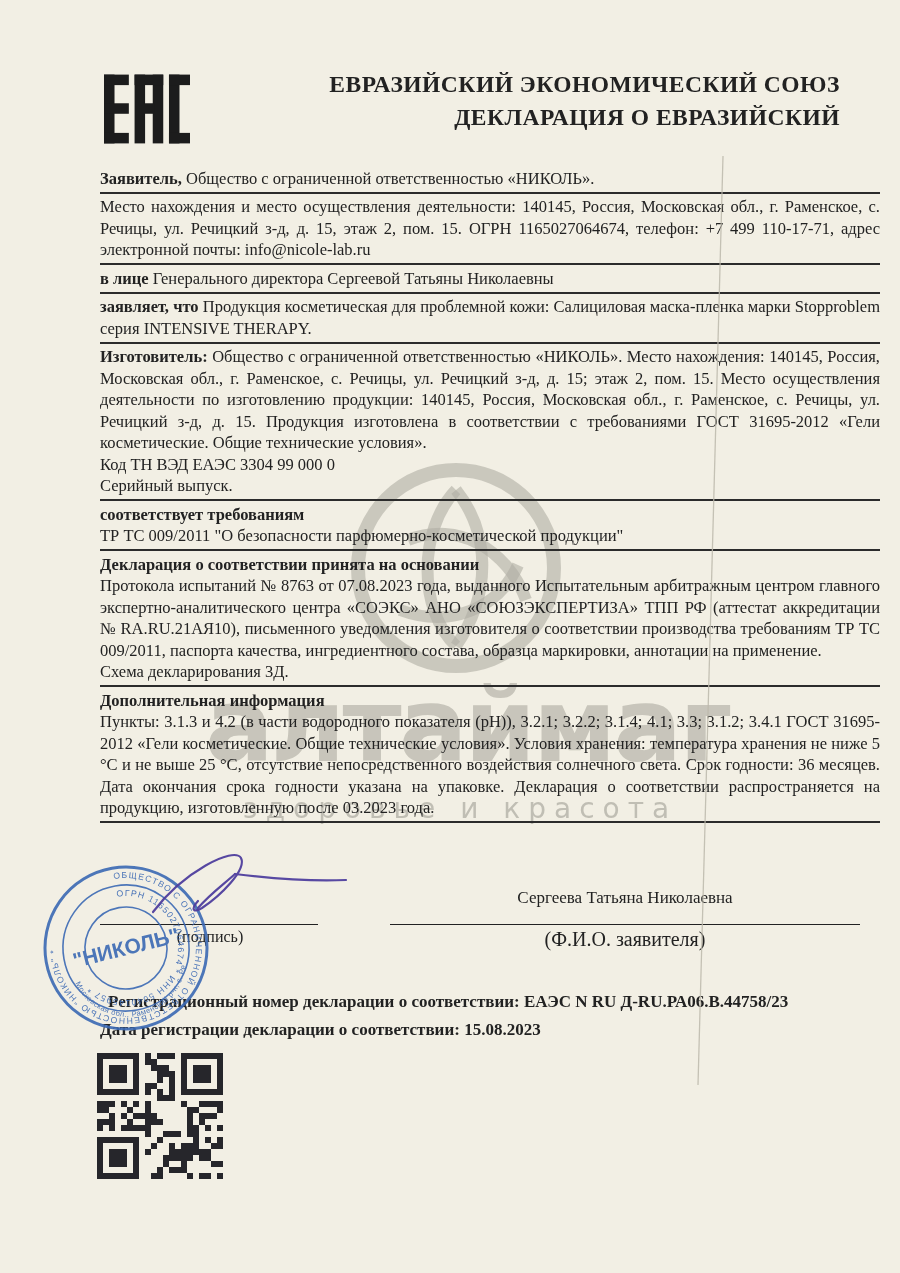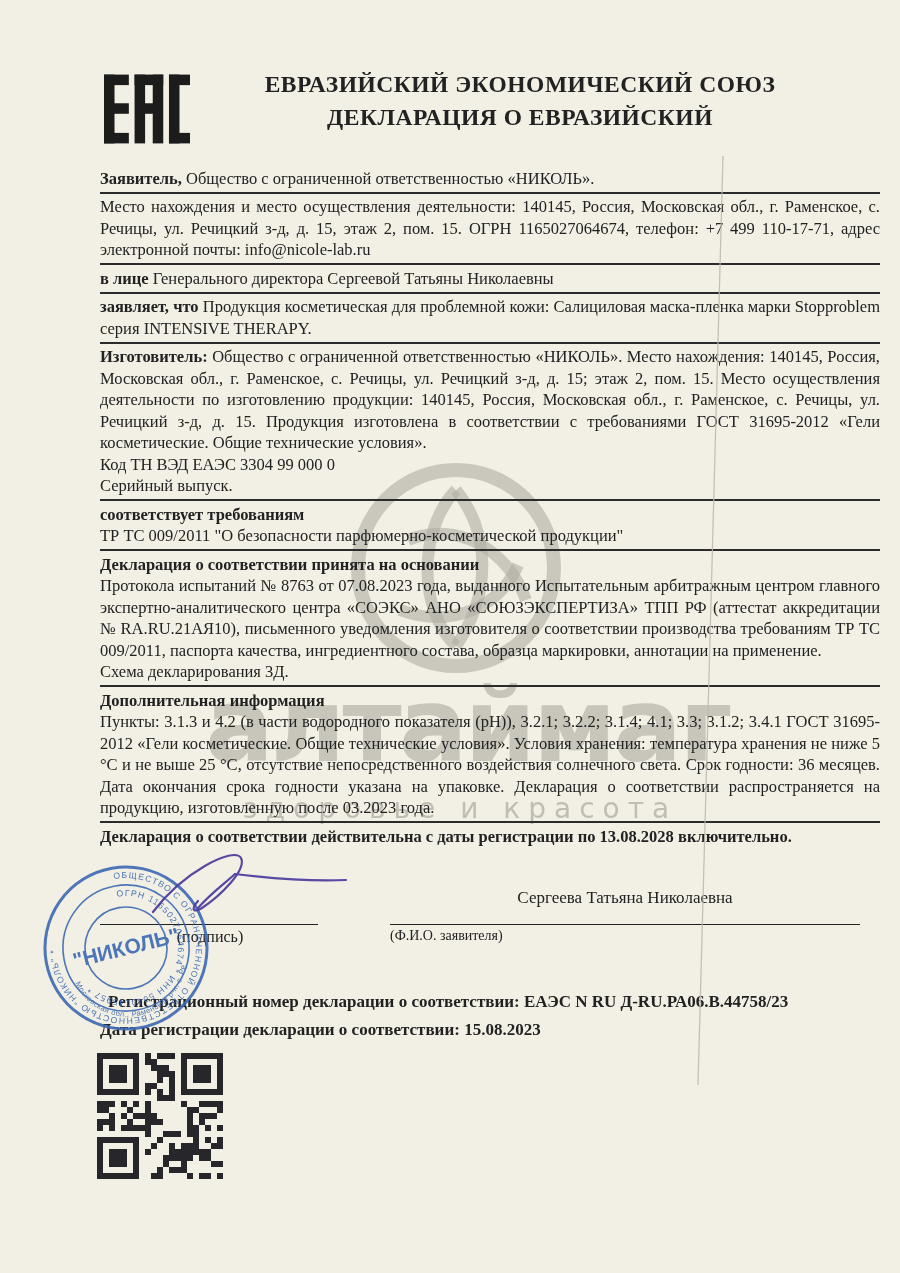--- a/index.html
+++ b/index.html
@@ -7,37 +7,37 @@
     position:relative;width:900px;height:1273px;overflow:hidden;
     background:#f2efe4;
     font-family:"Liberation Serif", serif;color:#222;
   }
   .content{position:absolute;left:100px;top:165px;width:780px;z-index:2;}
   .sec{padding:2.5px 0;font-size:16.5px;line-height:21.5px;}
   .rule{border-top:2px solid #2b2b2b;height:0;}
   .just{text-align:justify;}
   b.inl{font-weight:bold;}
   .hdr{font-weight:bold;}
-  .header-block{position:absolute;left:200px;top:68px;width:640px;text-align:center;z-index:2;}
+  .header-block{position:absolute;left:200px;top:68px;width:640px;text-align:right;z-index:2;}
   .title{font-weight:bold;font-size:23.5px;line-height:33px;letter-spacing:.5px;}
   .eac{position:absolute;left:104px;top:70px;z-index:2;}
   .sr{position:absolute;width:1px;height:1px;overflow:hidden;clip:rect(0 0 0 0);}
   
   .wm-emblem{position:absolute;left:348px;top:460px;z-index:1;opacity:.8;}
   .wm-brand{position:absolute;left:205px;top:666px;width:510px;z-index:1;
     text-align:right;font-family:"DejaVu Sans",sans-serif;font-weight:bold;
     font-size:102px;letter-spacing:-3px;color:rgba(158,156,146,.5);}
   .wm-tag{position:absolute;left:205px;top:792px;width:510px;z-index:1;
     text-align:center;font-family:"DejaVu Sans",sans-serif;
     font-size:28px;letter-spacing:8px;color:rgba(152,150,140,.55);}
   
   .bottom{position:absolute;left:100px;top:900px;width:780px;z-index:2;}
   .sig-name{position:absolute;left:290px;top:-12px;width:470px;text-align:center;font-size:17px;}
   .sig-line-r{position:absolute;left:290px;top:24px;width:470px;border-top:1.6px solid #222;}
-  .sig-fio{position:absolute;left:290px;top:28px;width:470px;font-size:14px;}
+  .sig-fio{position:absolute;left:290px;top:28px;width:470px;text-align:center;font-size:20px;}
   .sig-line-l{position:absolute;left:0;top:24px;width:218px;border-top:1.6px solid #222;}
   .sig-podp{position:absolute;left:40px;top:28px;width:140px;text-align:center;font-size:16px;}
   .reg-row1{position:absolute;left:8px;top:92px;width:780px;font-weight:bold;font-size:17px;}
   .reg-row2{position:absolute;left:0;top:120px;width:780px;font-weight:bold;font-size:17px;}
   .qr{position:absolute;left:-3px;top:153px;width:126px;height:126px;}
   .stamp{position:absolute;left:40px;top:862px;z-index:3;opacity:.9;}
   .signature-svg{position:absolute;left:138px;top:842px;z-index:4;}
   .foldline{position:absolute;left:0;top:0;z-index:5;pointer-events:none;}
 </style>
 </head>
@@ -130,21 +130,20 @@
       <div>Схема декларирования 3Д.</div>
     </div>
     <div class="rule"></div>
 
     <div class="sec">
       <div class="hdr">Дополнительная информация</div>
       <div class="just">Пункты: 3.1.3 и 4.2 (в части водородного показателя (рН)), 3.2.1; 3.2.2; 3.1.4; 4.1; 3.3; 3.1.2; 3.4.1 ГОСТ 31695-2012 «Гели косметические. Общие технические условия». Условия хранения: температура хранения не ниже 5 °С и не выше 25 °С, отсутствие непосредственного воздействия солнечного света. Срок годности: 36 месяцев. Дата окончания срока годности указана на упаковке. Декларация о соответствии распространяется на продукцию, изготовленную после 03.2023 года.</div>
     </div>
     <div class="rule"></div>
 
-    <div class="sec hdr">Декларация о соответствии действительна с даты регистрации по 13.08.2028 включительно.</div>
   </div>
 
   <div class="bottom">
     <div class="sig-name">Сергеева Татьяна Николаевна</div>
     <div class="sig-line-r"></div>
     <div class="sig-fio">(Ф.И.О. заявителя)</div>
     <div class="sig-line-l"></div>
     <div class="sig-podp">(подпись)</div>
 
     <div class="reg-row1">

